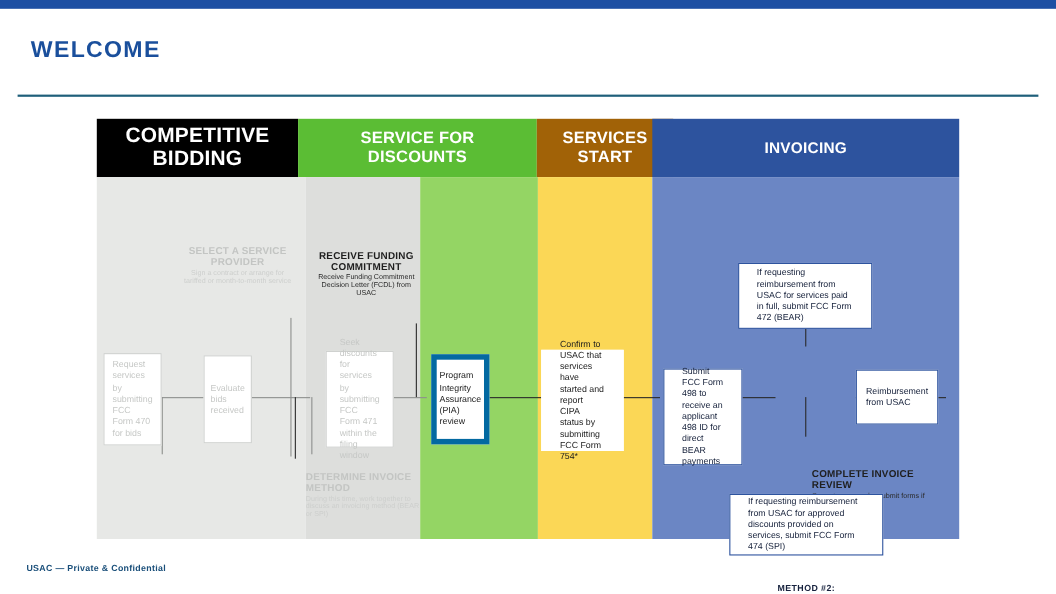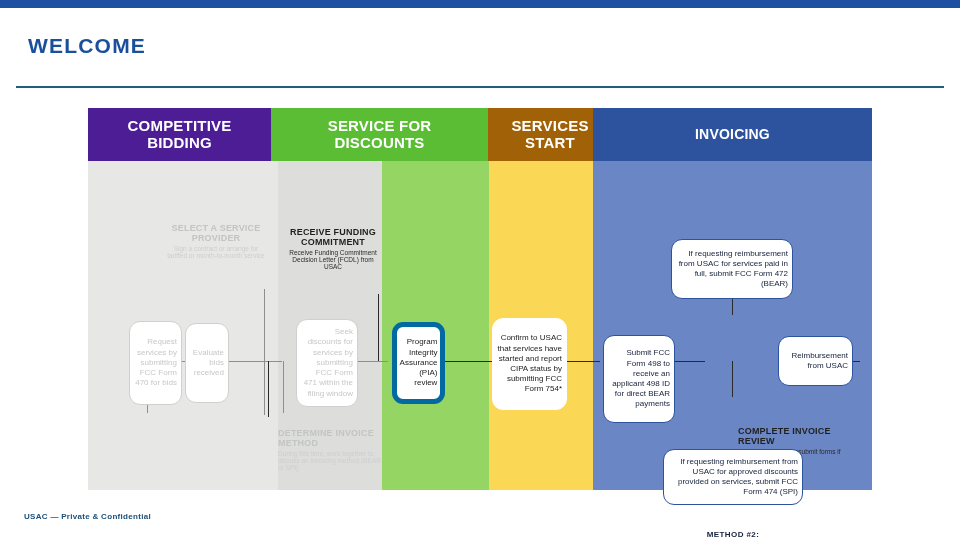--- a/index.html
+++ b/index.html
@@ -63,21 +63,21 @@
     top: 0; height: 53px;
     display: flex;
     align-items: center;
     justify-content: center;
     text-align: center;
     color: #ffffff;
     font-weight: bold;
     line-height: 1.08;
     letter-spacing: 0.2px;
   }
-  .hdr-cb    { left: 0px;   width: 183px; background: #4c1d95; font-size: 15px; }
+  .hdr-cb    { left: 0px;   width: 183px; background: #000000; font-size: 19px; }
   .hdr-afd   { left: 183px; width: 217px; background: #5bbd34; font-size: 15px; }
   .hdr-ss    { left: 400px; width: 124px; background: #a16207; font-size: 15px; }
   .hdr-inv   { left: 505px; width: 279px; background: #2d539e; font-size: 14px; }
 
   
   .body-band {
     position: absolute;
     left: 0; top: 53px;
     width: 784px; height: 329px;
   }
@@ -132,25 +132,24 @@
     text-align: center;
   }
 
   
   .box {
     position: absolute;
     background: #ffffff;
     display: flex;
     align-items: center;
     justify-content: center;
-    text-align: right;
-    padding: 4px;
+    text-align: left;
+    padding: 16px;
     box-sizing: border-box;
     line-height: 1.28;
-    border-radius: 11px;
   }
   .box-faint {
     border: 1px solid #cfd1cf;
     color: #c6c8c6;
     font-size: 8px;
   }
   .box-solid {
     border: 5px solid #0369a1;
     color: #1c1c1c;
     font-size: 8px;
@@ -244,21 +243,21 @@
 
     <div class="method-lbl" style="left:575px; top:120px; width:140px;">METHOD #1:</div>
 
     <div class="cap cap-dark" style="left:650px; top:266px; width:116px; text-align:left;">
       <div class="cap-h">COMPLETE INVOICE REVIEW</div>
       <div class="cap-s">Correct errors and resubmit forms if necessary</div>
     </div>
 
     <div class="method-lbl" style="left:575px; top:369px; width:140px;">METHOD #2:</div>
 
-    <div class="box box-faint" style="left:6px; top:160px; width:53px; height:84px;margin-left:35px;">Request services by submitting FCC Form 470 for bids</div>
+    <div class="box box-faint" style="left:6px; top:160px; width:53px; height:84px;">Request services by submitting FCC Form 470 for bids</div>
 
     <div class="box box-faint" style="left:97px; top:162px; width:44px; height:80px;">Evaluate bids received</div>
 
     <div class="box box-faint" style="left:208px; top:158px; width:62px; height:88px;">Seek discounts for services by submitting FCC Form 471 within the filing window</div>
 
     <div class="box box-solid" style="left:304px; top:161px; width:53px; height:82px;">Program Integrity Assurance (PIA) review</div>
 
     <div class="box box-yellow" style="left:404px; top:157px; width:75px; height:92px;">Confirm to USAC that services have started and report CIPA status by submitting FCC Form 754*</div>
 
     <div class="box box-blue" style="left:515px; top:174px; width:72px; height:88px;">Submit FCC Form 498 to receive an applicant 498 ID for direct BEAR payments</div>

